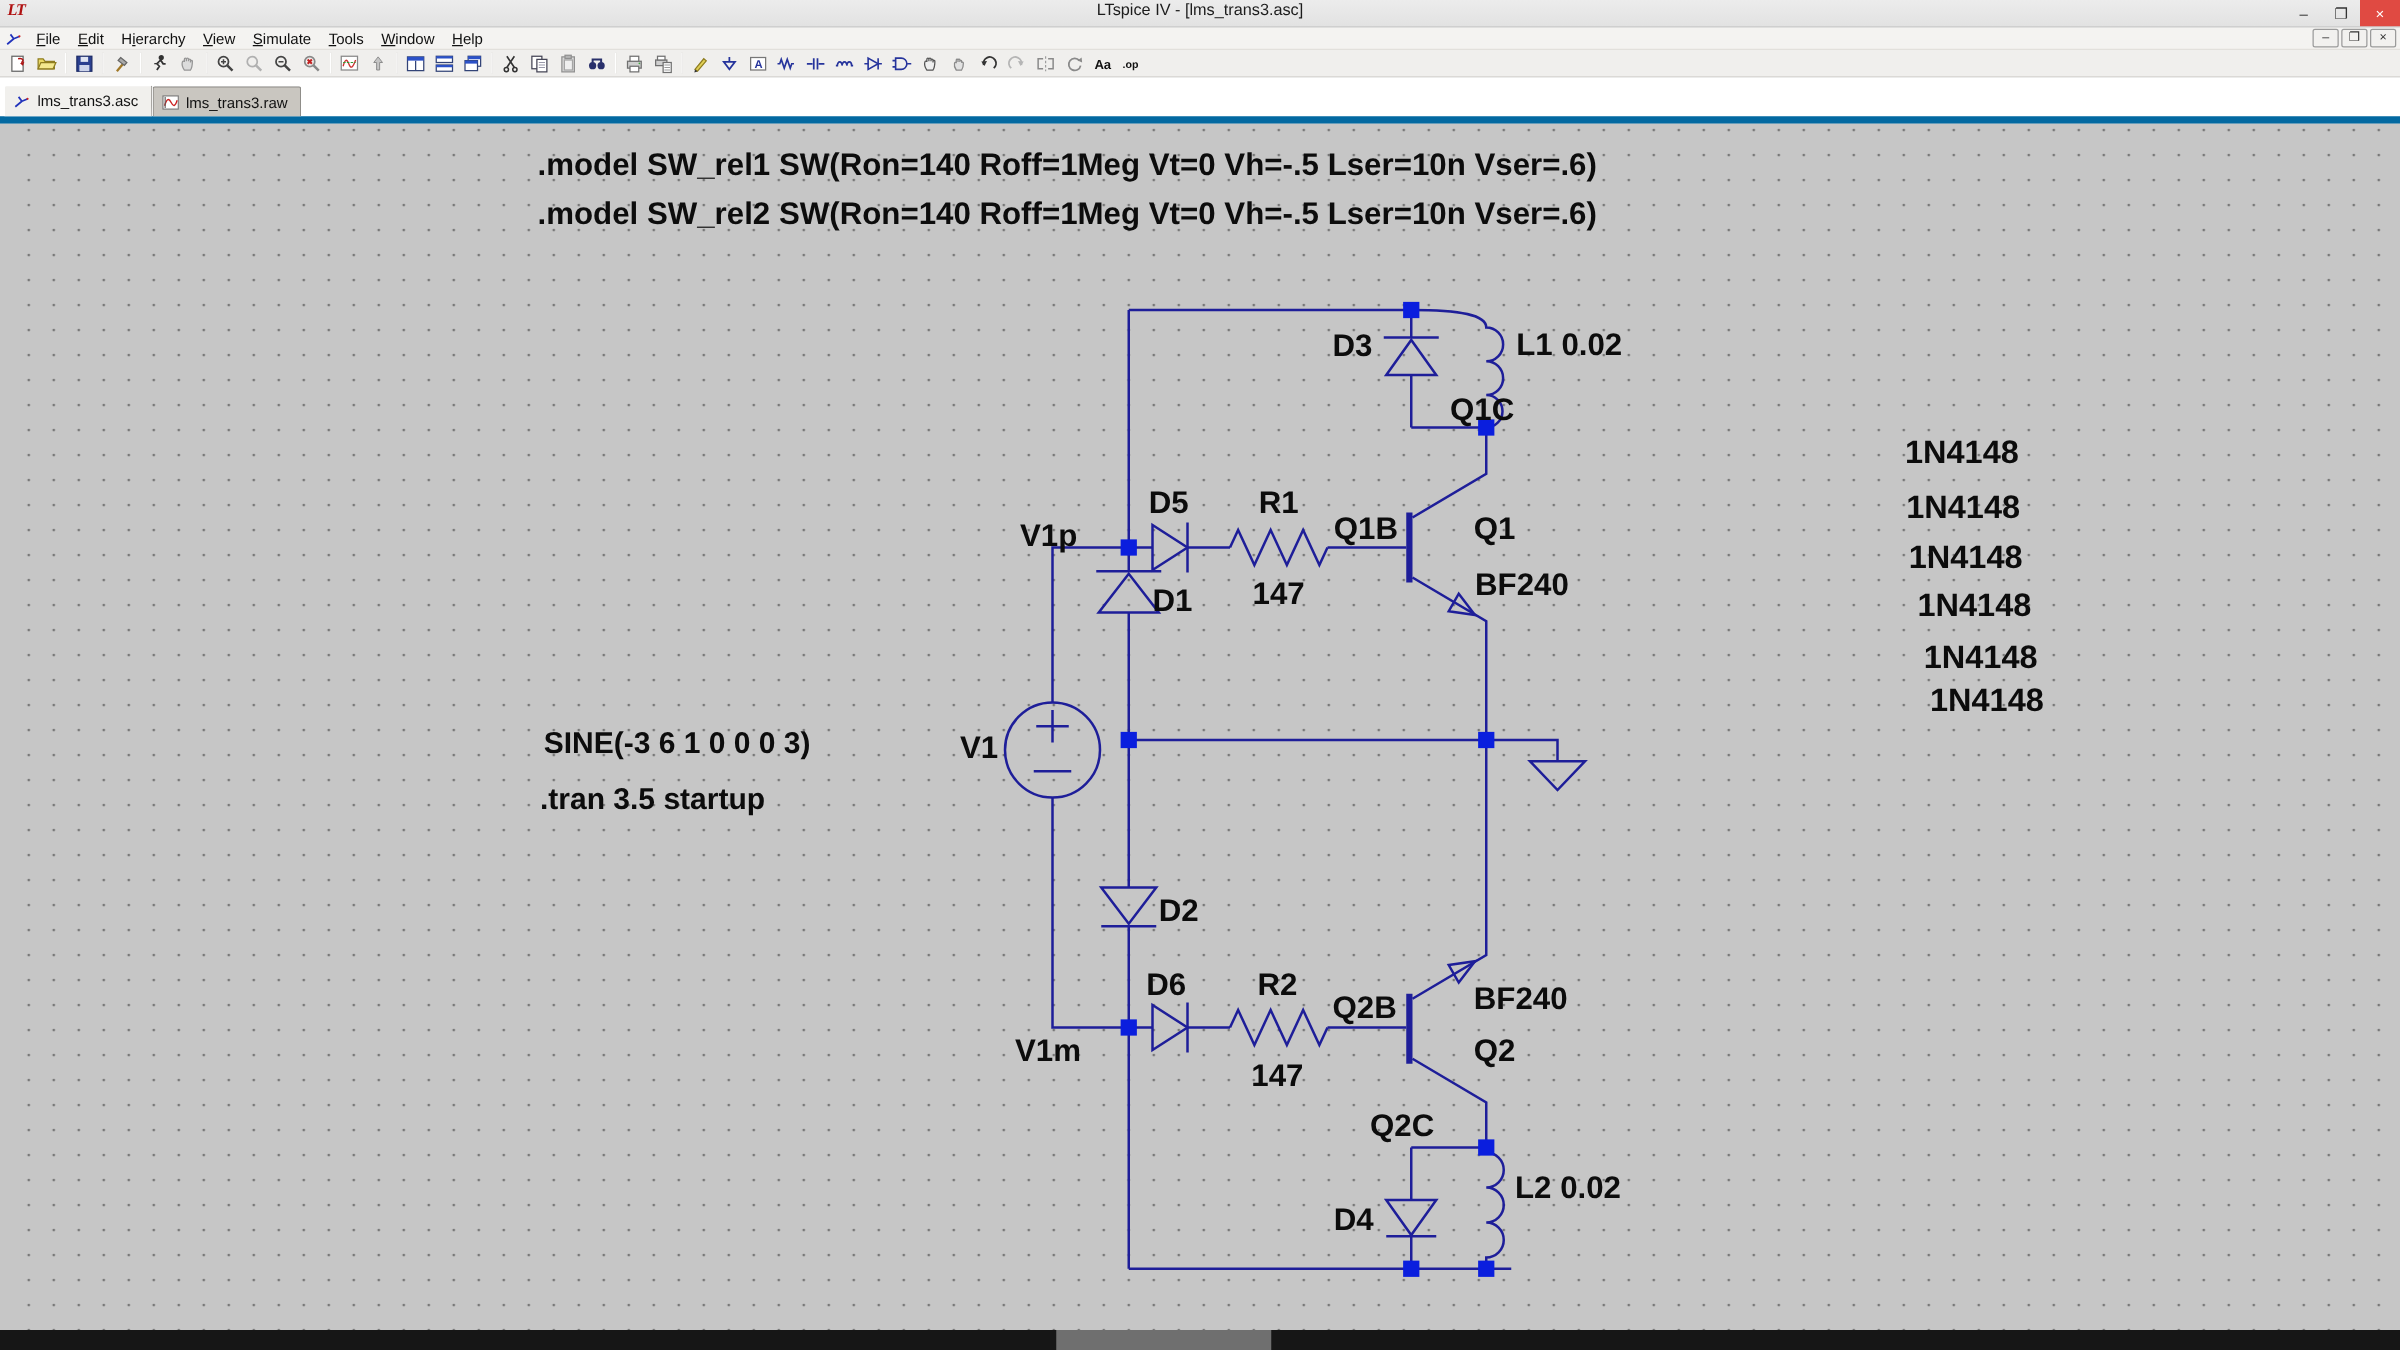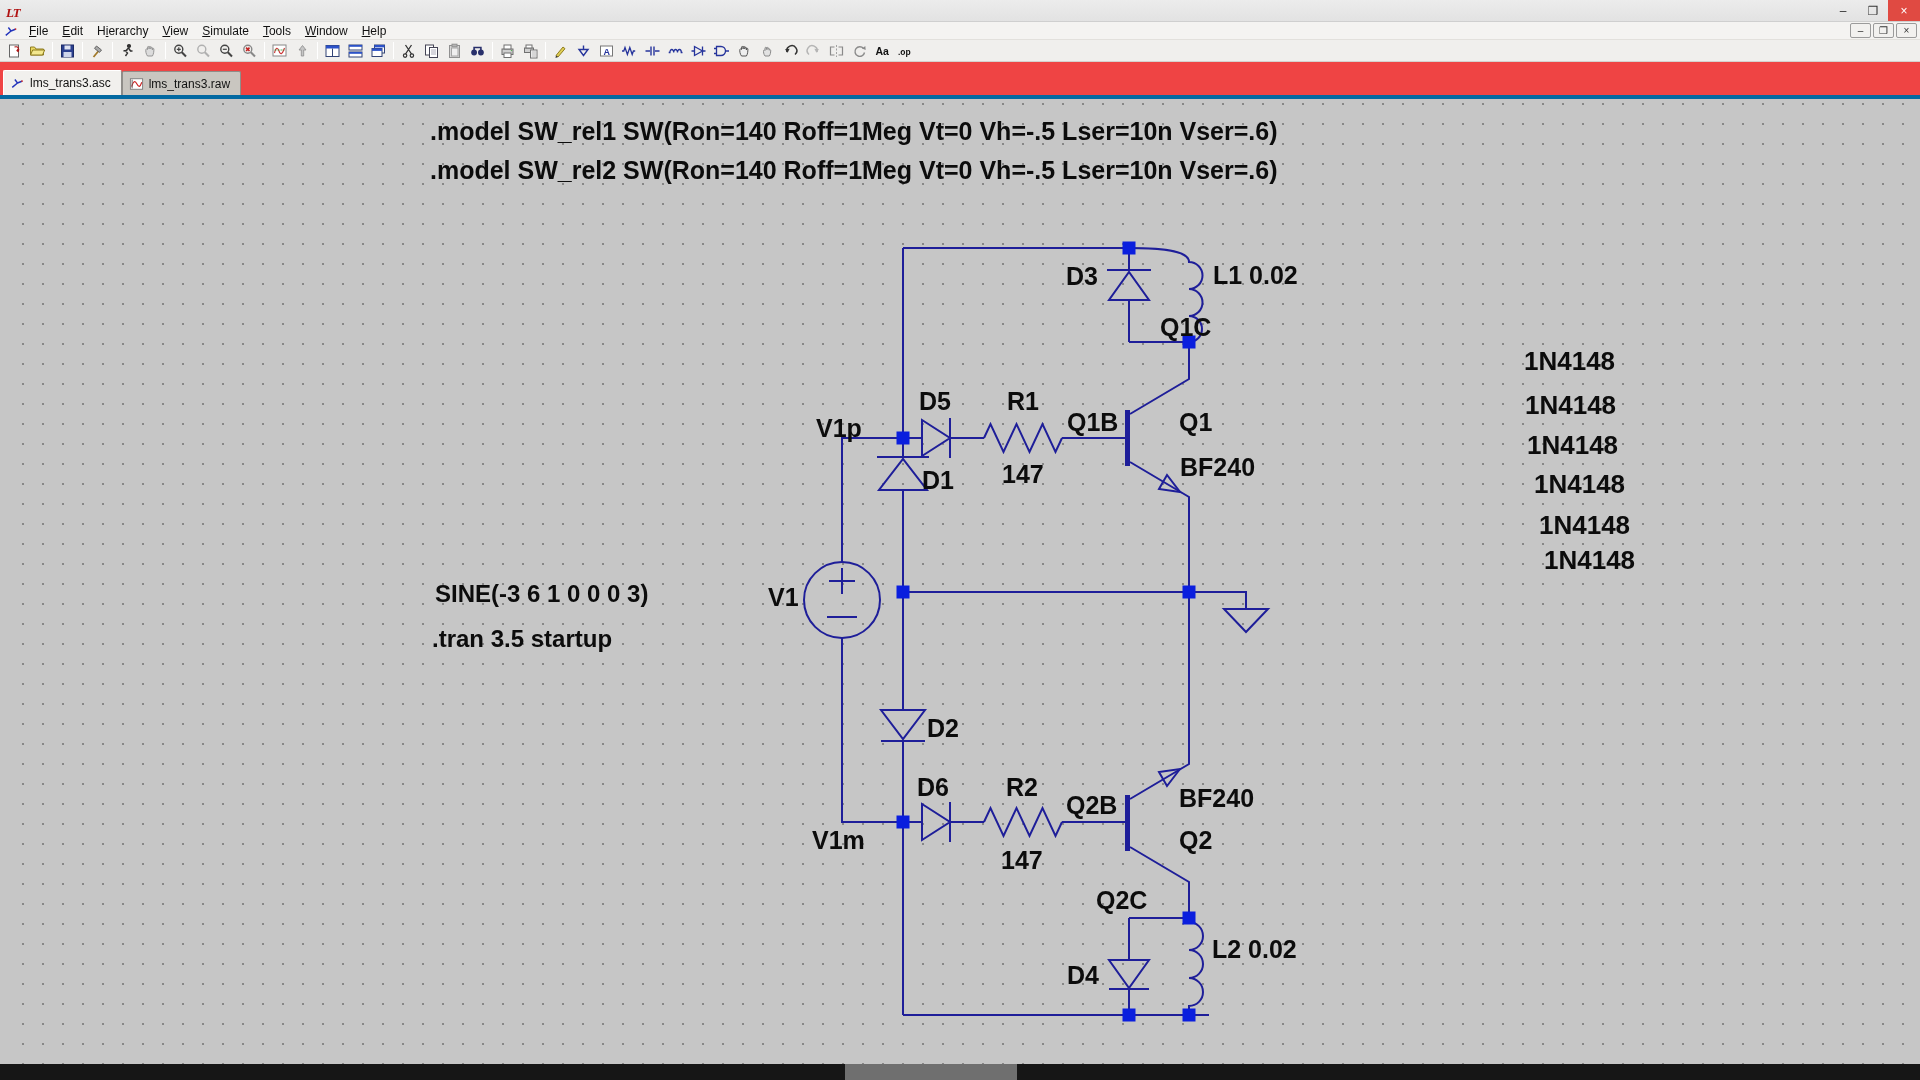--- a/index.html
+++ b/index.html
@@ -1,20 +1,20 @@
 <!DOCTYPE html>
 <html><head>
 <meta charset="utf-8">
 <style>
   * { box-sizing: border-box; margin: 0; padding: 0; }
   html,body { width:1920px; height:1080px; overflow:hidden; font-family:"Liberation Sans",sans-serif; }
   body { background:#c6c6c6; }
 
   
-  .titlebar { height:22px; background:linear-gradient(#ececec,#e2e2e2); display:flex; align-items:flex-end; position:relative; border-bottom:1px solid #cfcfcf; }
+  .titlebar { height:22px; background:linear-gradient(#ececec,#e2e2e2); display:flex; align-items:flex-start; position:relative; border-bottom:1px solid #cfcfcf; }
   .lt-logo { font:italic bold 13px "Liberation Serif",serif; color:#b01212; padding:0 6px; letter-spacing:-1px; }
   .title-text { position:absolute; left:0; right:0; text-align:center; font-size:13px; color:#1c1c1c; }
   .win-controls { margin-left:auto; display:flex; height:100%; z-index:2; }
   .win-btn { width:30px; height:100%; display:flex; align-items:center; justify-content:center; font-size:12px; color:#333; }
   .win-btn.close { background:#e04a42; color:#fff; width:32px; }
 
   
   .menubar { height:18px; background:#f4f3f1; display:flex; align-items:center; font-size:12px; color:#111; position:relative; border-bottom:1px solid #e2e0dc; }
   .menu-doc-icon { width:16px; height:14px; margin:0 3px 0 3px; }
   .menu-item { padding:1px 7px; }
@@ -22,21 +22,21 @@
   .child-controls { position:absolute; right:3px; top:1px; display:flex; gap:2px; }
   .child-btn { width:21px; height:15px; border:1px solid #9b9b9b; background:#f2f1ef; font-size:10px; line-height:13px; text-align:center; color:#333; border-radius:2px; }
 
   
   .toolbar { height:22px; background:#f0efed; border-bottom:1px solid #d4d2ce; display:flex; align-items:center; padding-left:3px; }
   .tbtn { width:23px; height:20px; display:flex; align-items:center; justify-content:center; }
   .tbtn svg { width:17px; height:16px; }
   .tsep { width:1px; height:17px; background:#c6c4c0; border-right:1px solid #fff; margin:0 3px; }
 
   
-  .tabstrip { height:37px; background:#ef4444; display:flex; align-items:flex-end; padding-left:3px; border-bottom:4px solid #0369a1; }
+  .tabstrip { height:37px; background:#ffffff; display:flex; align-items:flex-end; padding-left:3px; border-bottom:6px solid #0369a1; }
   .tab { height:24px; display:flex; align-items:center; gap:5px; padding:0 10px 0 6px; font-size:12px; color:#111;
          border:1px solid #8f8d89; border-bottom:none; background:#c9c6c0; border-top-left-radius:2px; border-top-right-radius:2px; }
   .tab.active { background:#f1f0ed; height:25px; border-top:1px solid #fff; border-left:1px solid #fff; }
   .tab svg { width:15px; height:14px; }
 
   
   .canvas { height:965px; position:relative; background:#c6c6c6;padding-left:19px; }
   .canvas svg.main { display:block; }
   .slabel { font:bold 25px "Liberation Sans",sans-serif; fill:#0c0c0c; }
   .sdir   { font:bold 24px "Liberation Sans",sans-serif; fill:#0c0c0c; }
@@ -47,20 +47,21 @@
 
   
   .taskbar { height:16px; background:#161616; position:relative; }
   .task-item { position:absolute; left:845px; top:0; width:172px; height:16px; background:#6f6f6f; }
 </style>
 </head>
 <body>
 
 <div class="titlebar">
   <span class="lt-logo">LT</span>
+  <span class="title-text">LTspice IV - [lms_trans3.asc]</span>
   <div class="win-controls">
     <span class="win-btn">–</span>
     <span class="win-btn">❐</span>
     <span class="win-btn close">×</span>
   </div>
 </div>
 
 <div class="menubar">
   <svg class="menu-doc-icon" viewBox="0 0 16 16">
     <path d="M2 13 L8 8 M8 8 L5 4 M8 8 L13 6" stroke="#2233bb" fill="none" stroke-width="1.6"></path>

